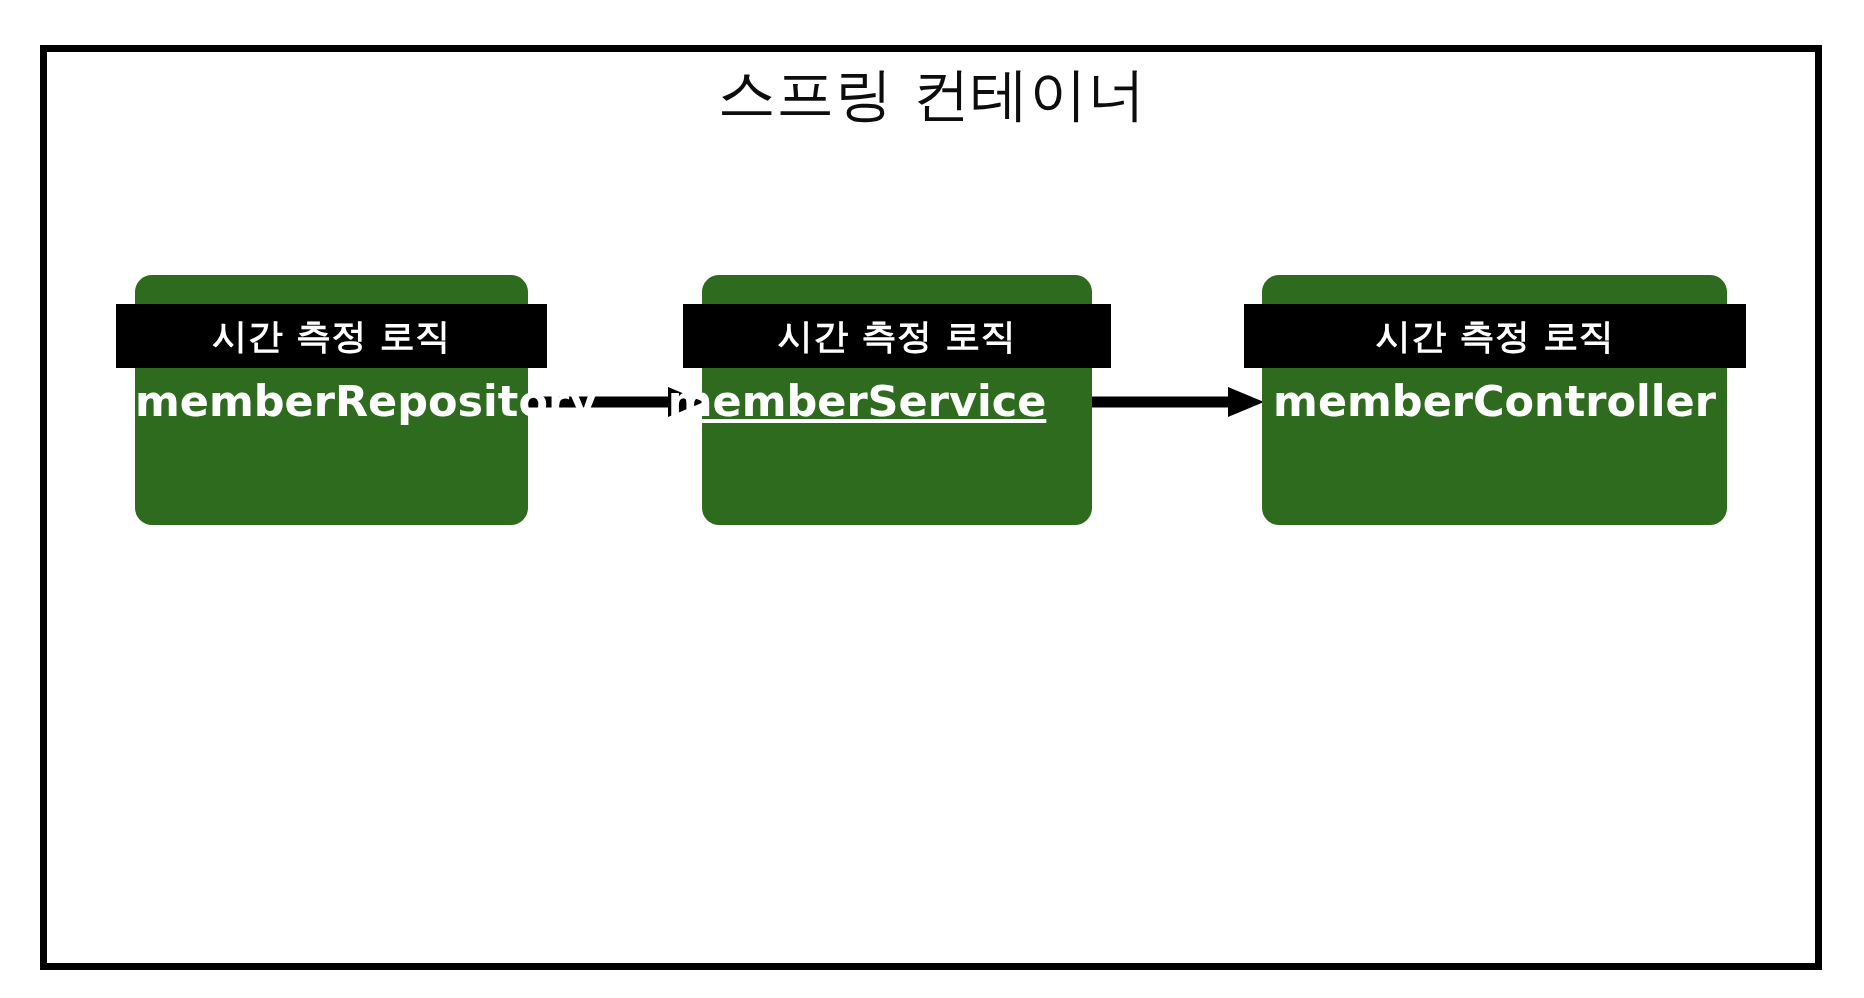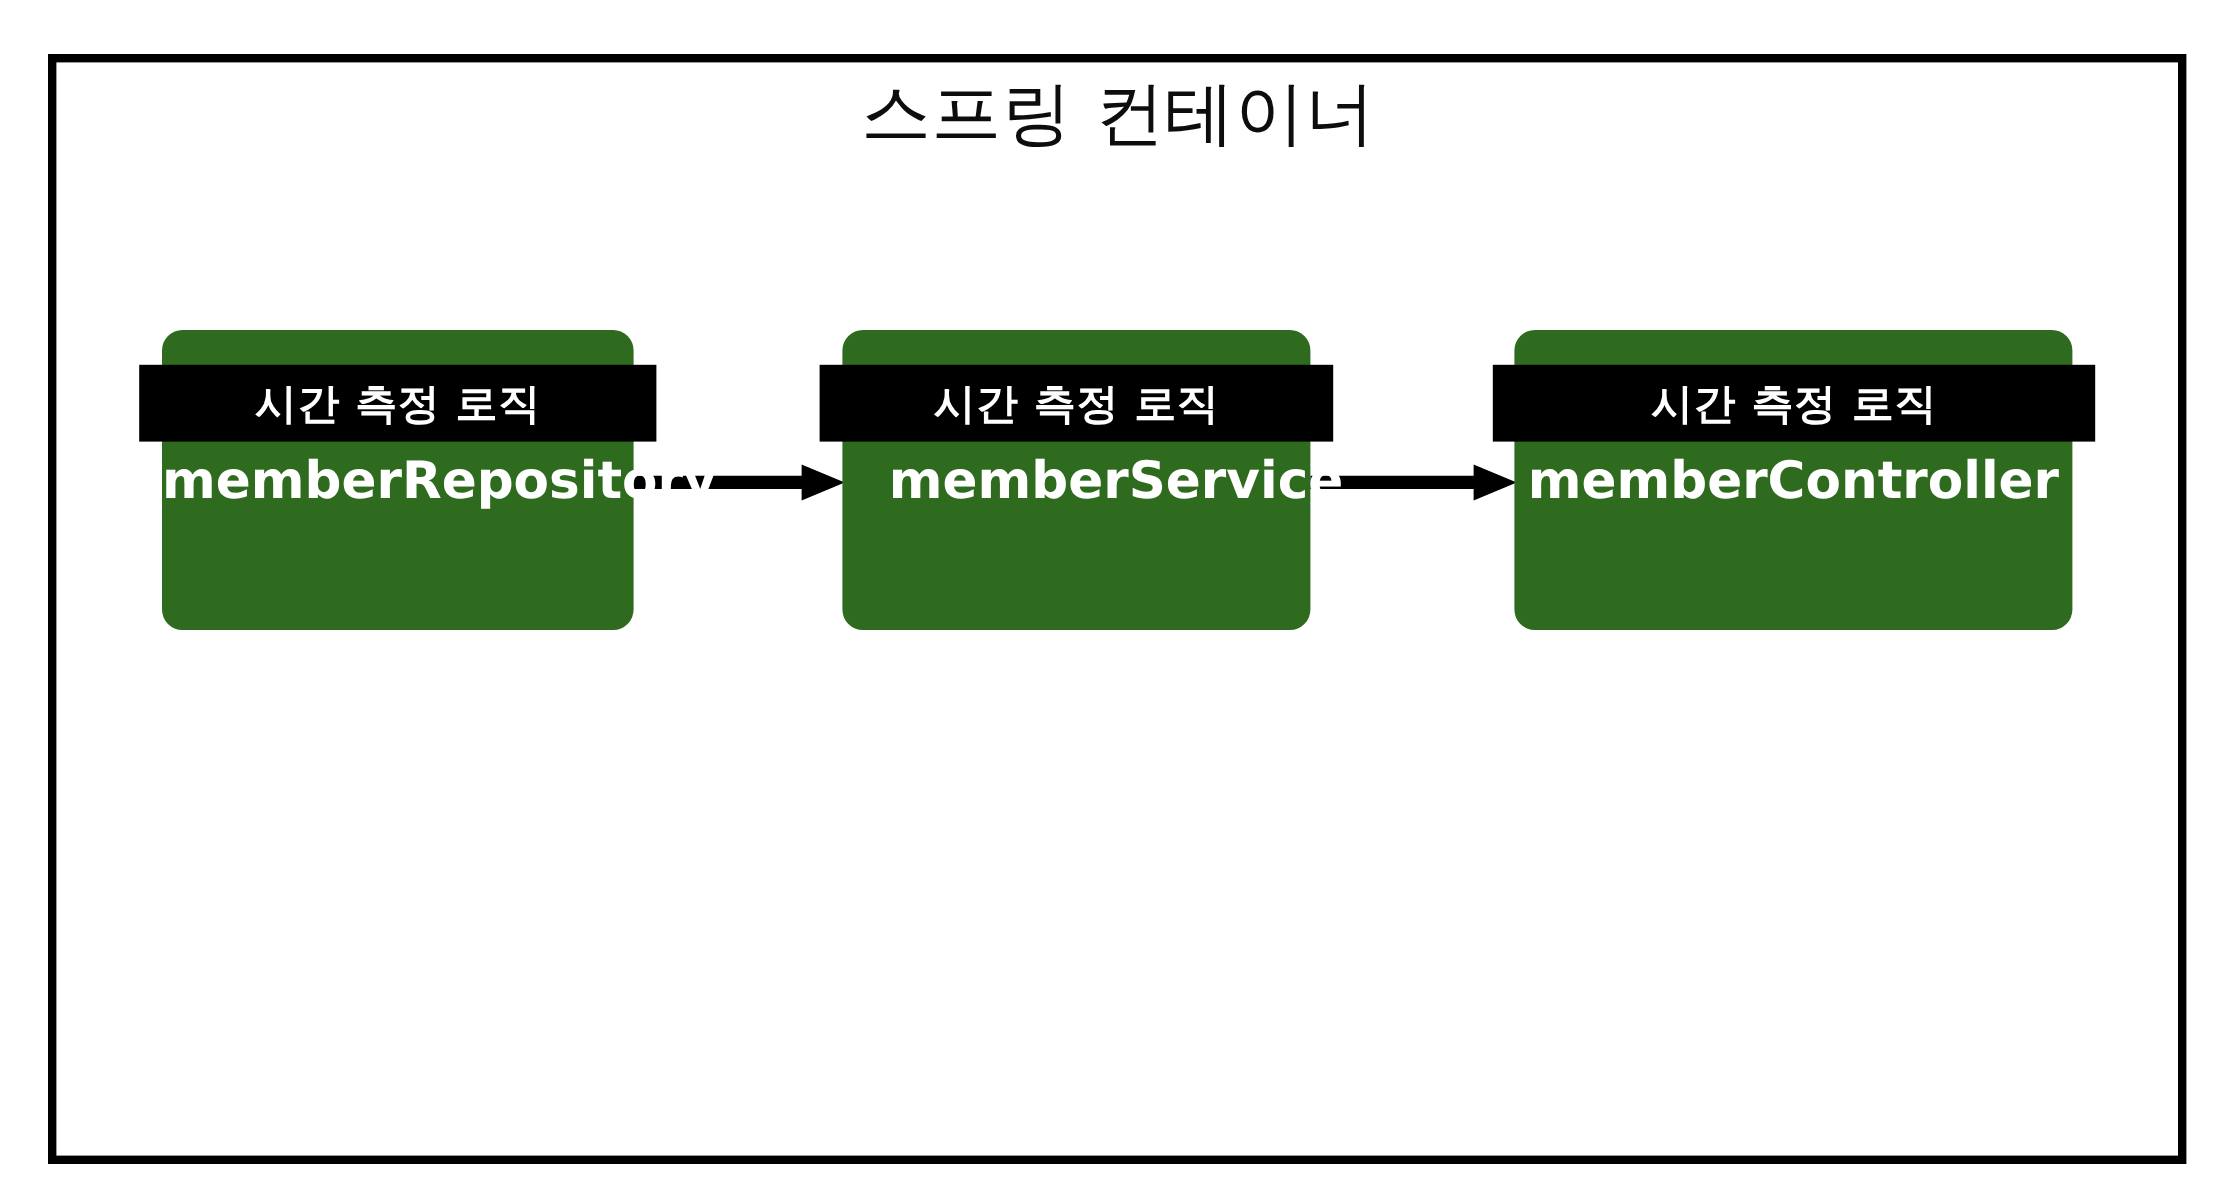--- a/index.html
+++ b/index.html
@@ -109,21 +109,21 @@
   
   #bean-1 { left: 135px; width: 393px; }
   #bean-2 { left: 702px; width: 390px; }
   #bean-3 { left: 1262px; width: 465px; }
 
   #banner-1 { left: 116px; width: 431px; }
   #banner-2 { left: 683px; width: 428px; }
   #banner-3 { left: 1244px; width: 502px; }
 
   #label-1 { left: 135px; width: 393px; }
-  #label-2 { left: 735px; width: 390px; }
+  #label-2 { left: 662px; width: 390px; text-decoration: underline; }
   #label-3 { left: 1262px; width: 465px; }
 
   #arrow-1 { left: 528px; width: 176px; }
   #arrow-2 { left: 1092px; width: 172px; }
 </style>
 </head>
 <body>
 
 <div id="canvas">
 

